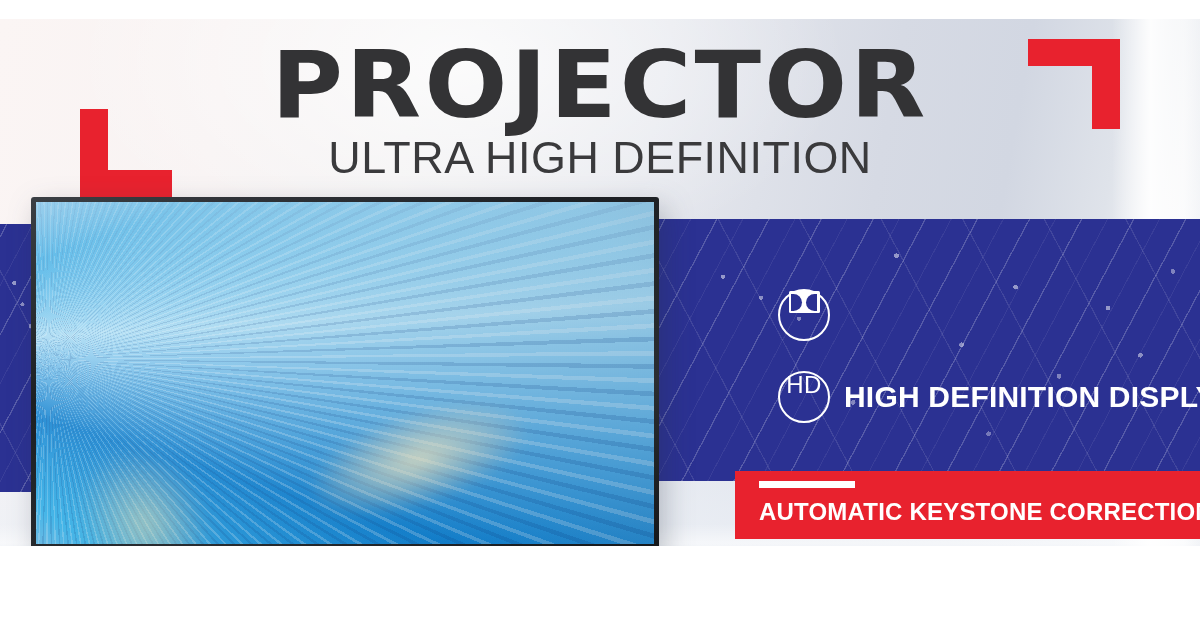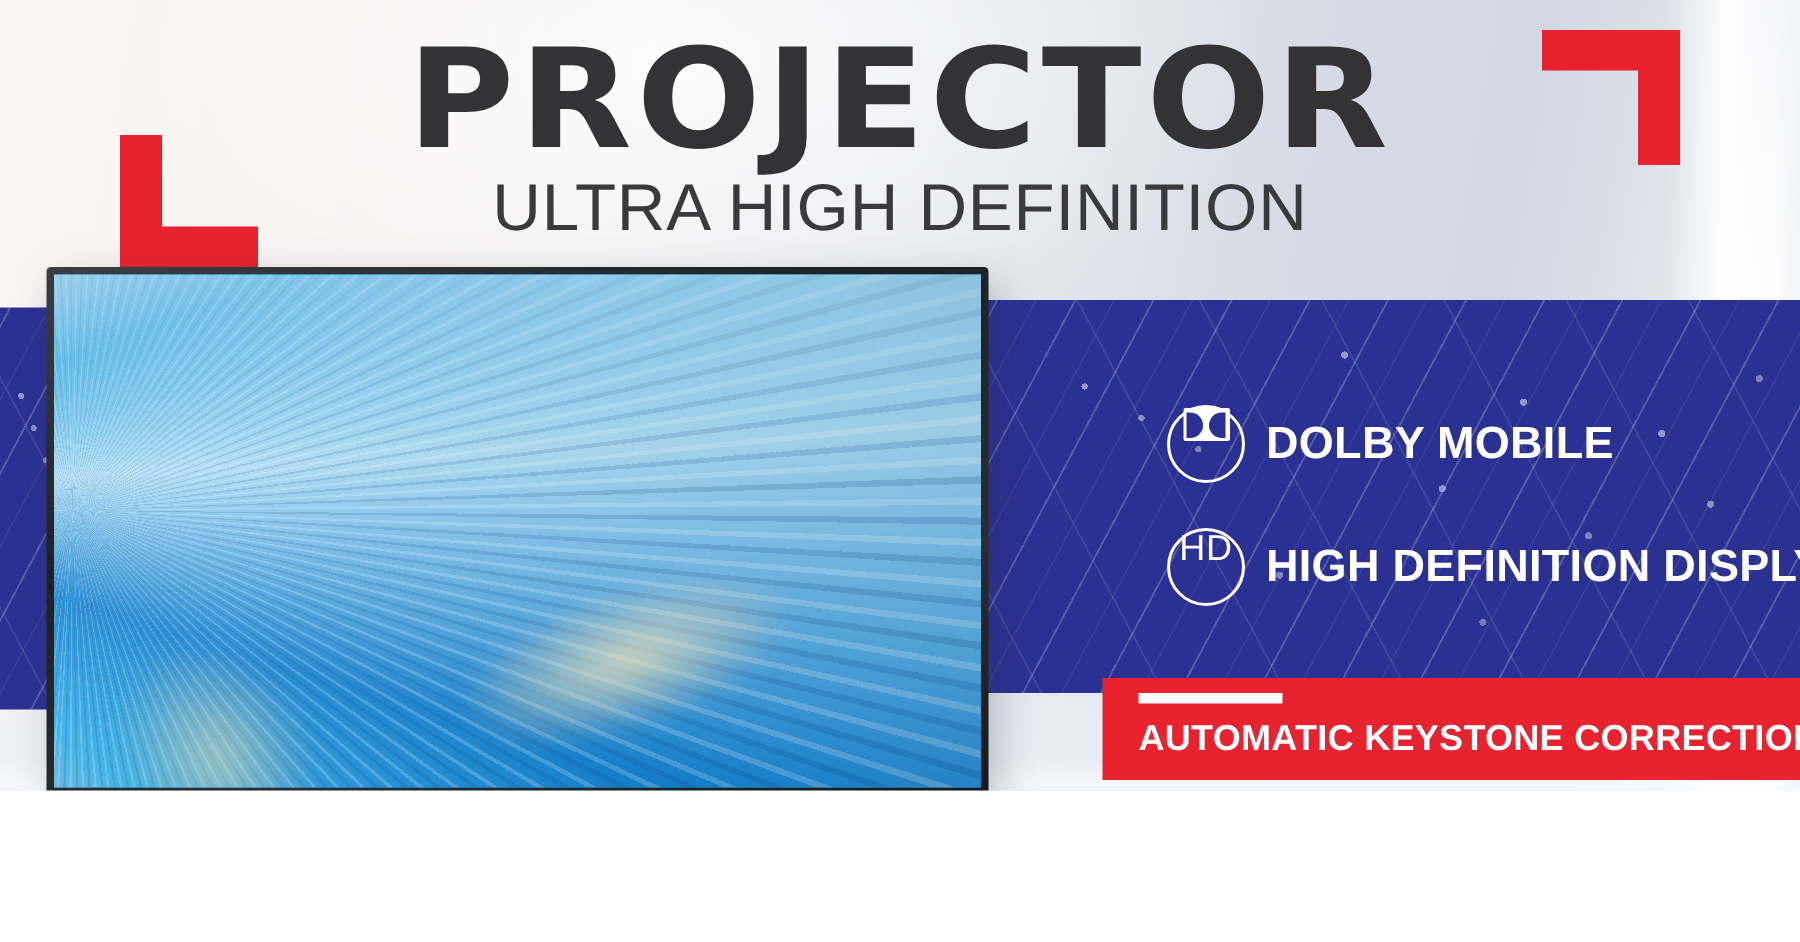--- a/index.html
+++ b/index.html
@@ -18,20 +18,21 @@
         #f8f3f3 18%,
         #f2f1f2 33%,
         #e6e8ee 52%,
         #d6dae4 70%,
         #d2d7e2 80%,
         #dfe3ea 88%,
         #f4f5f7 93%,
         #ffffff 97%,
         #eceef1 100%);
     overflow:hidden;
+    margin-top:19px;
   }
 
   
   .wall-shade {
     position:absolute; inset:0;
     background:
       radial-gradient(ellipse 600px 320px at 38% 8%, rgba(255,255,255,.75), rgba(255,255,255,0) 65%),
       linear-gradient(180deg, rgba(255,255,255,0) 60%, rgba(236,240,246,.85) 100%);
     pointer-events:none;
   }
@@ -286,21 +287,20 @@
       <div id="tv-brand">PROJECTOR</div>
     </div>
   </div>
 
   <div id="features">
 
     <div class="feature">
       <div class="feature-icon">
         <div class="dolby-mark"></div>
       </div>
-      <div class="feature-label">DOLBY MOBILE</div>
     </div>
 
     <div class="feature">
       <div class="feature-icon">
         <span class="hd-mark">HD</span>
       </div>
       <div class="feature-label">HIGH DEFINITION DISPLY</div>
     </div>
 
   </div>

